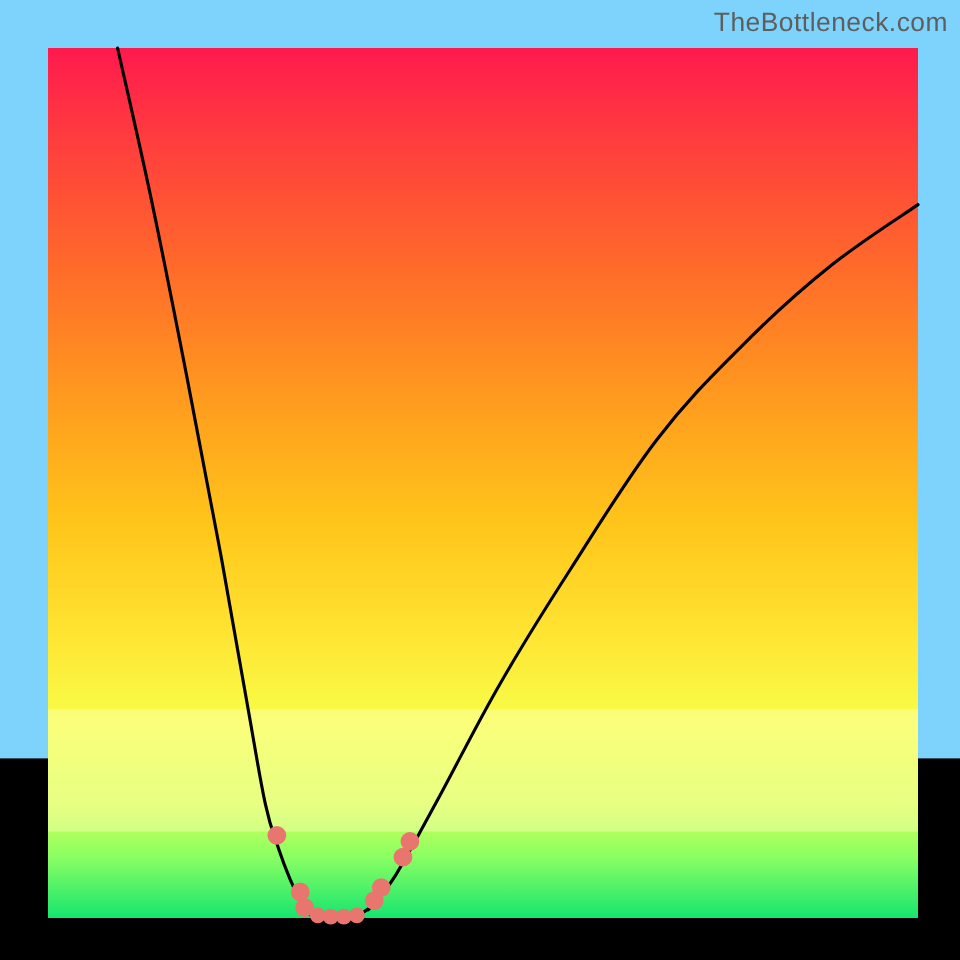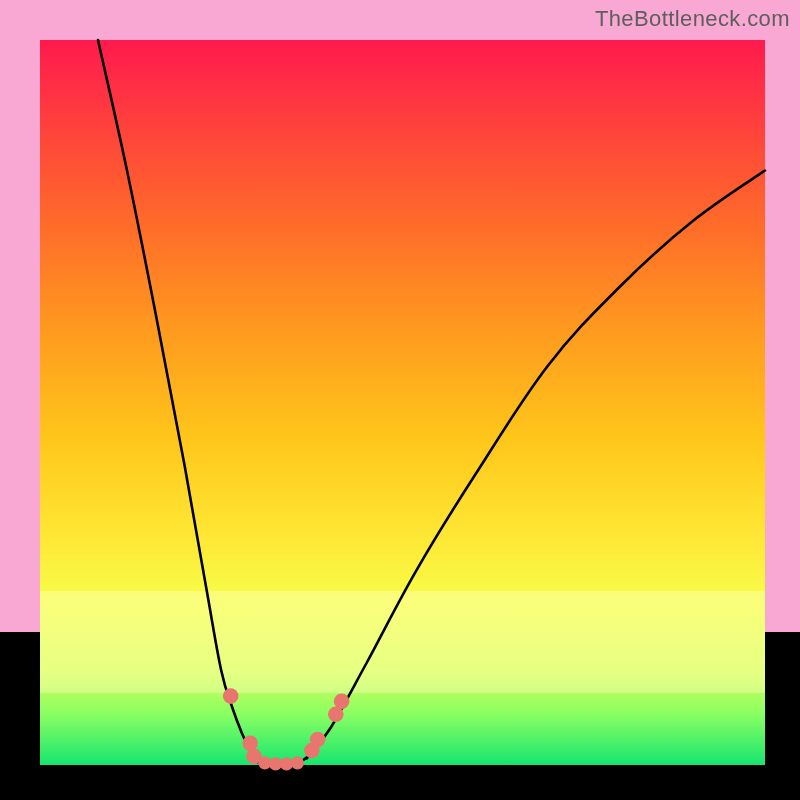--- a/index.html
+++ b/index.html
@@ -10,21 +10,21 @@
     background: #000;
     overflow: hidden;
     font-family: Arial, Helvetica, sans-serif;
   }
   .frame {
     position: absolute;
     left: 0;
     top: 0;
     width: 800px;
     height: 632px;
-    background: #f9a8d4;
+    background: #7dd3fc;
   }
   .plot {
     position: absolute;
     left: 40px;
     top: 40px;
     width: 725px;
     height: 725px;
     background: linear-gradient(to bottom,
       #ff1a4d 0%,
       #ff3b3f 10%,

